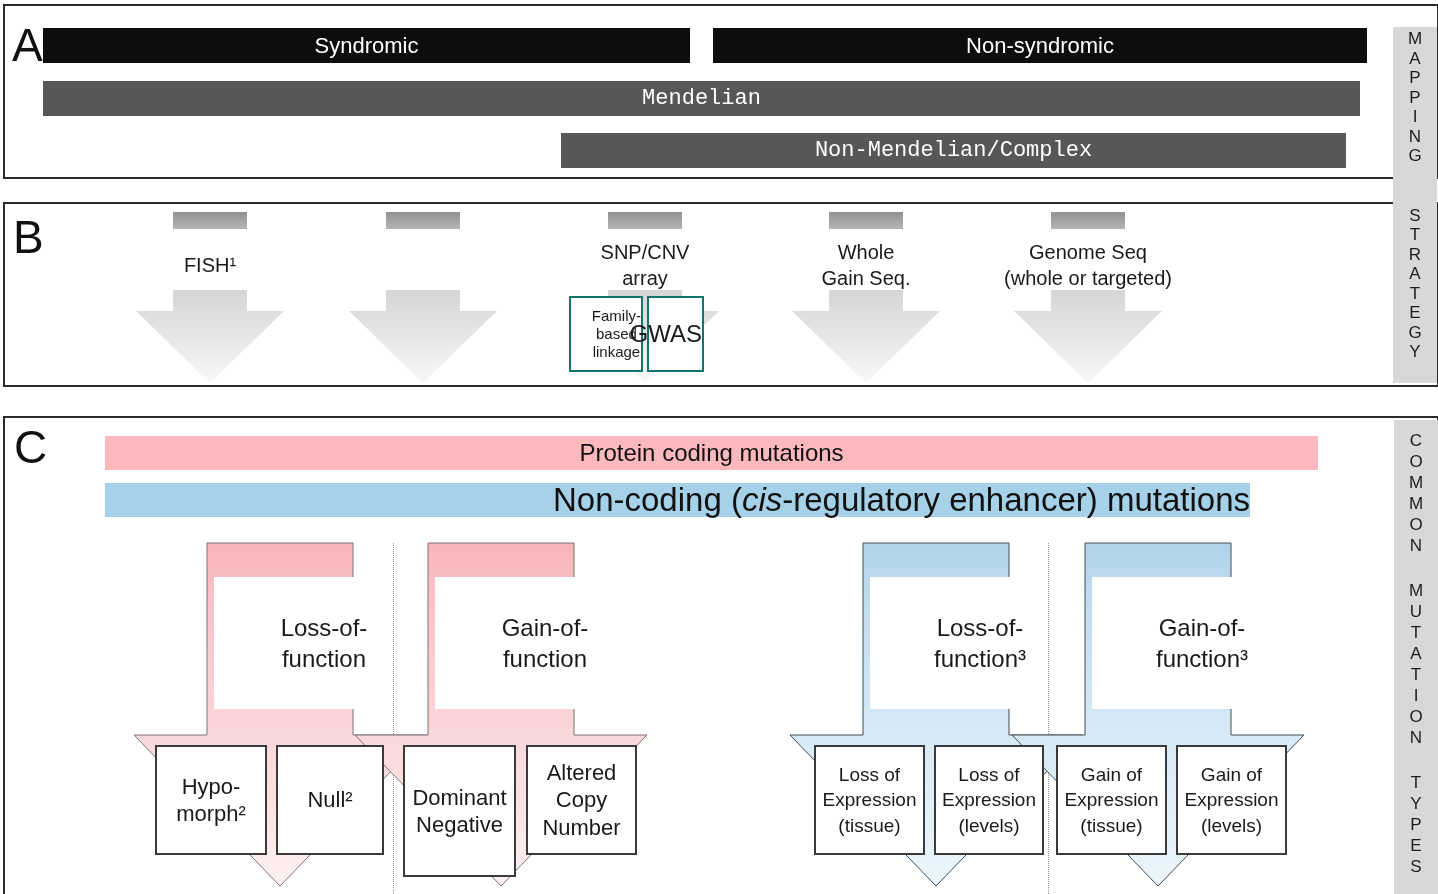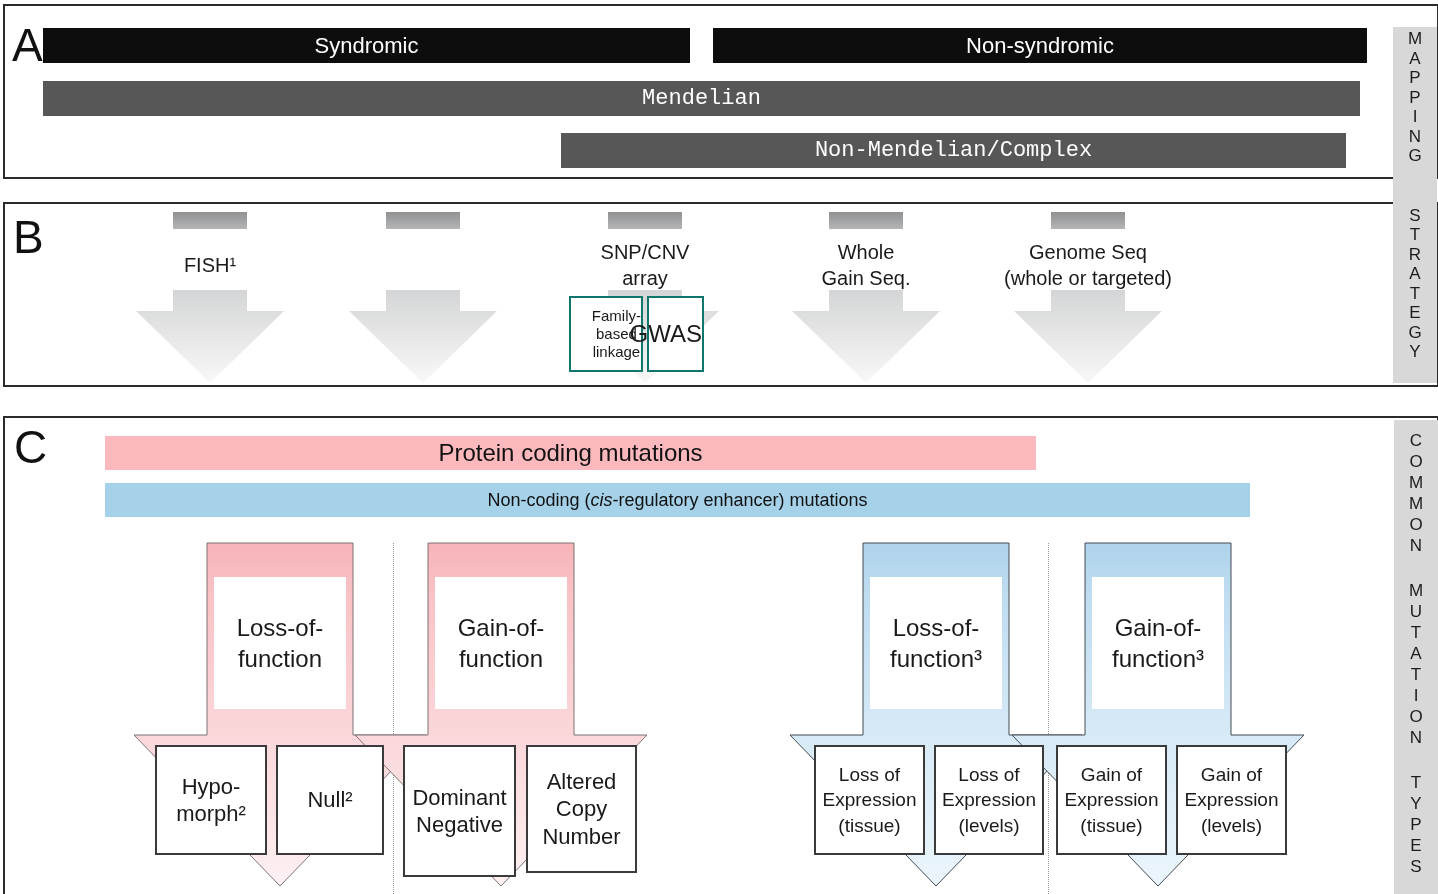--- a/index.html
+++ b/index.html
@@ -12,32 +12,32 @@
     font-family:"Liberation Sans","DejaVu Sans",sans-serif;
     color:var(--ink);background:#fff;
   }
   .panel{position:absolute;border:2px solid var(--panel-border);background:#fff;}
   .panel-letter{position:absolute;font-size:46px;line-height:1;color:#111;}
   .bar{position:absolute;display:flex;align-items:center;justify-content:center;
        font-size:22px;white-space:nowrap;}
   .bar.black{background:var(--bar-black);color:#fff;}
   .bar.gray{background:var(--bar-gray);color:#fff;font-family:Liberation Mono, monospace;}
   .bar.pink{background:var(--pink-bar);color:#111;font-size:24px;}
-  .bar.blue{background:var(--blue-bar);color:#111;font-size:18px;}
+  .bar.blue{background:var(--blue-bar);color:#111;font-size:33px;justify-content:flex-end;}
   .topbar{position:absolute;width:74px;height:17px;
           background:linear-gradient(180deg,var(--gray-grad-top),var(--gray-grad-bot));}
   .b-label{position:absolute;width:220px;height:56px;display:flex;align-items:center;
            justify-content:center;text-align:center;font-size:20px;line-height:1.32;
            white-space:pre-line;}
   .wbox{position:absolute;background:#fff;border:2px solid #0f766e;display:flex;
         align-items:center;justify-content:flex-end;text-align:center;line-height:1.22;
         white-space:pre-line;box-sizing:border-box;z-index:4;}
   .inner-label{position:absolute;background:#fff;display:flex;align-items:center;
         justify-content:center;text-align:center;font-size:24px;line-height:1.3;
-        white-space:pre-line;z-index:3;}
+        white-space:pre-line;z-index:3;padding-left:44px;}
   .cbox{position:absolute;background:#fff;border:2px solid #3a3a3a;display:flex;
         align-items:center;justify-content:center;text-align:center;
         white-space:pre-line;box-sizing:border-box;z-index:4;}
   .cbox.pinkside{font-size:22px;line-height:1.25;}
   .cbox.blueside{font-size:19px;line-height:1.35;}
   .dotline{position:absolute;width:0;border-left:1px dotted #9a9a9a;z-index:1;}
   .strip{position:absolute;background:var(--strip-bg);display:flex;flex-direction:column;
          align-items:center;z-index:6;}
   .vword{font-size:17px;line-height:19.5px;text-align:center;white-space:pre-line;color:#1c1c1c;}
   .strip-c .vword{line-height:21px;}
@@ -125,21 +125,21 @@
   <div class="topbar" style="left:1051px;top:212px;"></div>
   <div class="b-label" style="left:978px;top:237px;">Genome Seq
 (whole or targeted)</div>
   <svg class="arrow" style="left:1013px;top:290px;" width="150" height="94" viewBox="0 0 150 94">
     <polygon points="38,0 112,0 112,21 149,21 75,93 1,21 38,21" fill="url(#gradArrowGray)"></polygon>
   </svg>
 
   <div class="panel" style="left:3px;top:416px;width:1432px;height:480px;"></div>
   <div class="panel-letter" style="left:14px;top:424px;">C</div>
 
-  <div class="bar pink" style="left:105px;top:436px;width:931px;height:34px;">
+  <div class="bar pink" style="left:105px;top:436px;width:1213px;height:34px;">
     <span>Protein coding mutations</span>
   </div>
   <div class="bar blue" style="left:105px;top:483px;width:1145px;height:34px;">
     <span><span>Non-coding (</span><span class="italic">cis</span><span>-regulatory enhancer) mutations</span></span>
   </div>
 
   <div class="dotline" style="left:393px;top:543px;height:351px;"></div>
   <div class="dotline" style="left:1048px;top:543px;height:351px;"></div>
 
   <svg class="arrow" style="left:132px;top:542px;" width="296" height="346" viewBox="0 0 296 346">
@@ -161,21 +161,21 @@
     <polygon points="75,1 221,1 221,193 294,193 148,344 2,193 75,193" fill="url(#gradArrowPink)" stroke="#7d7272" stroke-width="1"></polygon>
   </svg>
   <div class="inner-label" style="left:435px;top:577px;width:132px;height:132px;">
     <span>Gain-of-
 function</span>
   </div>
   <div class="cbox pinkside" style="left:403px;top:745px;width:113px;height:132px;">
     <span>Dominant
 Negative</span>
   </div>
-  <div class="cbox pinkside" style="left:526px;top:745px;width:111px;height:128px;">
+  <div class="cbox pinkside" style="left:526px;top:745px;width:111px;height:110px;">
     <span>Altered
 Copy
 Number</span>
   </div>
 
   <svg class="arrow" style="left:788px;top:542px;" width="296" height="346" viewBox="0 0 296 346">
     <polygon points="75,1 221,1 221,193 294,193 148,344 2,193 75,193" fill="url(#gradArrowBlue)" stroke="#444b52" stroke-width="1"></polygon>
   </svg>
   <div class="inner-label" style="left:870px;top:577px;width:132px;height:132px;">
     <span>Loss-of-

